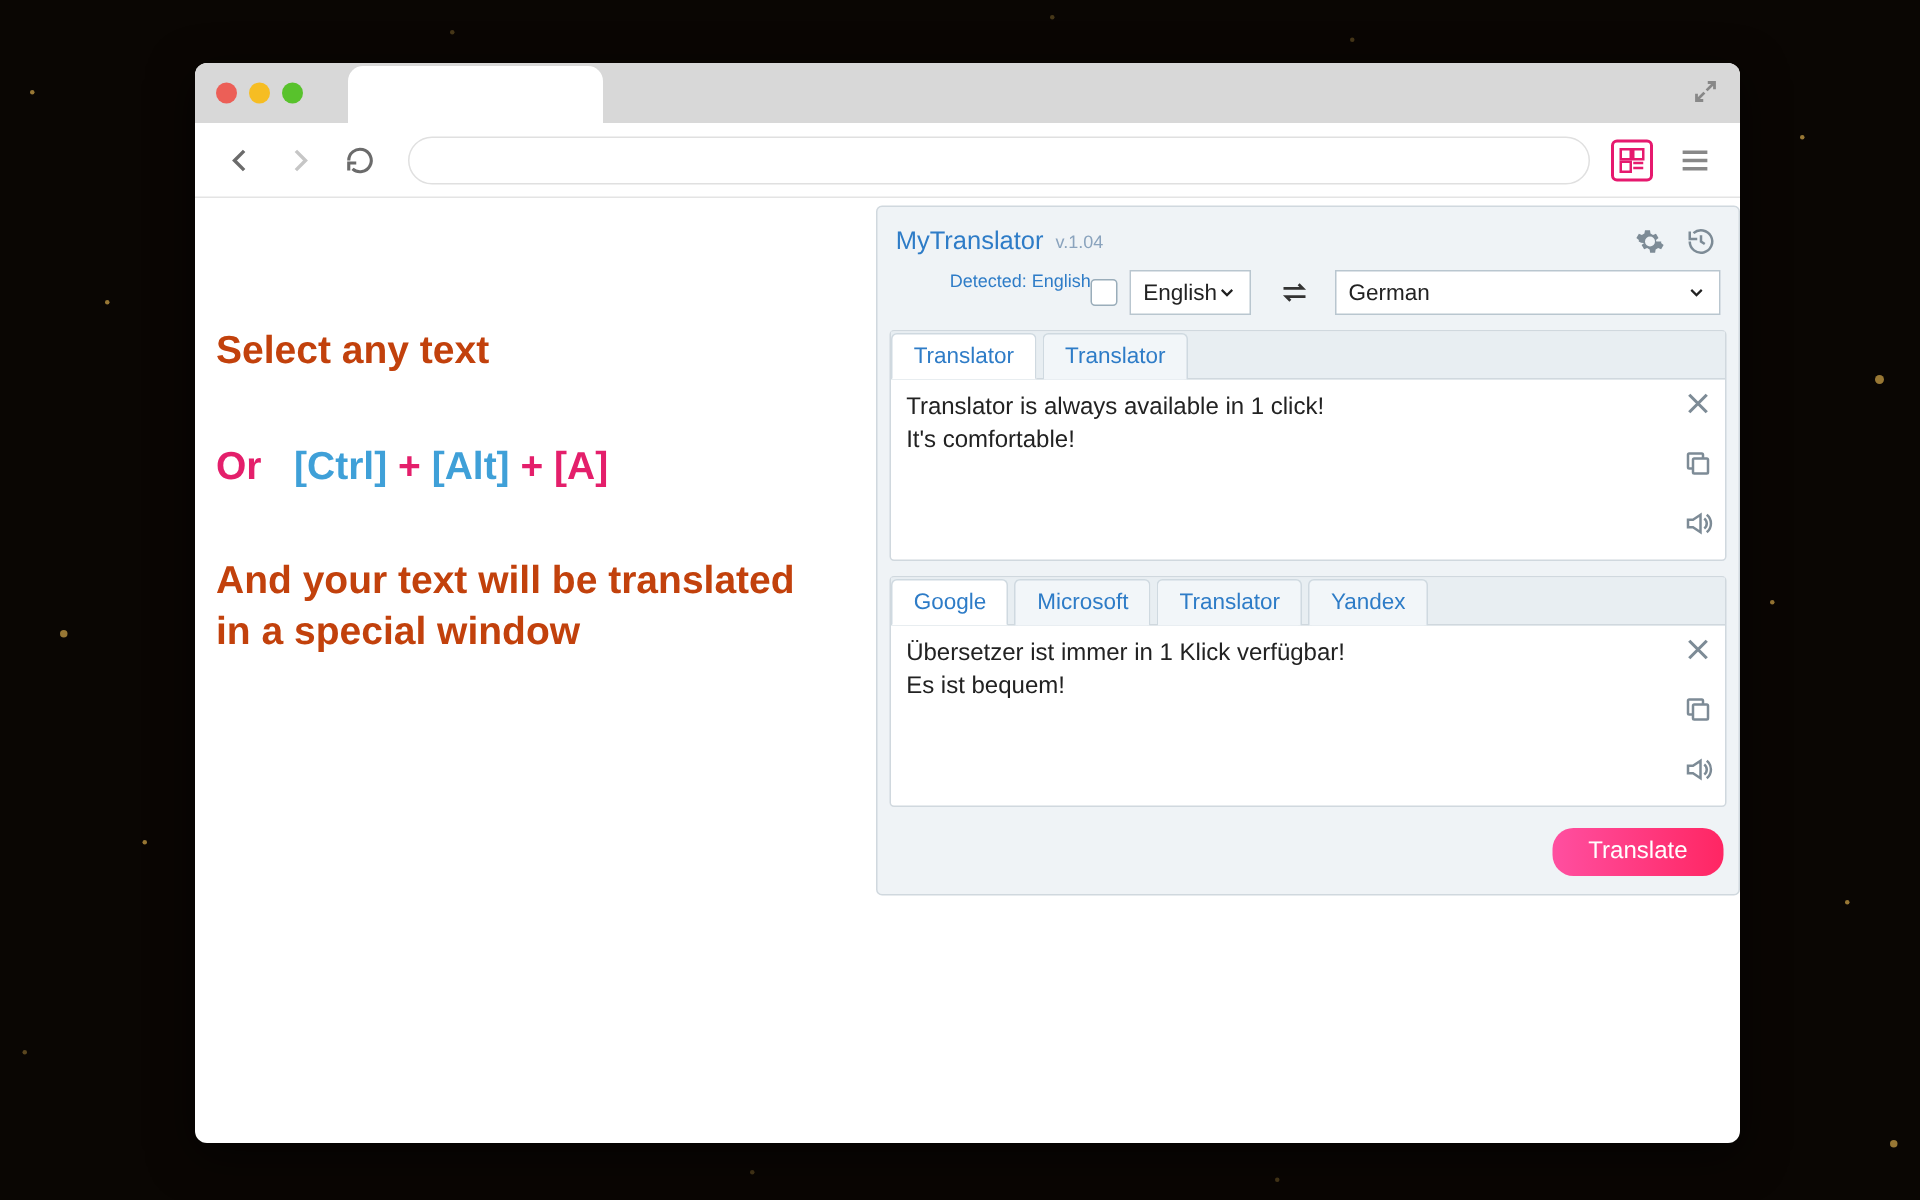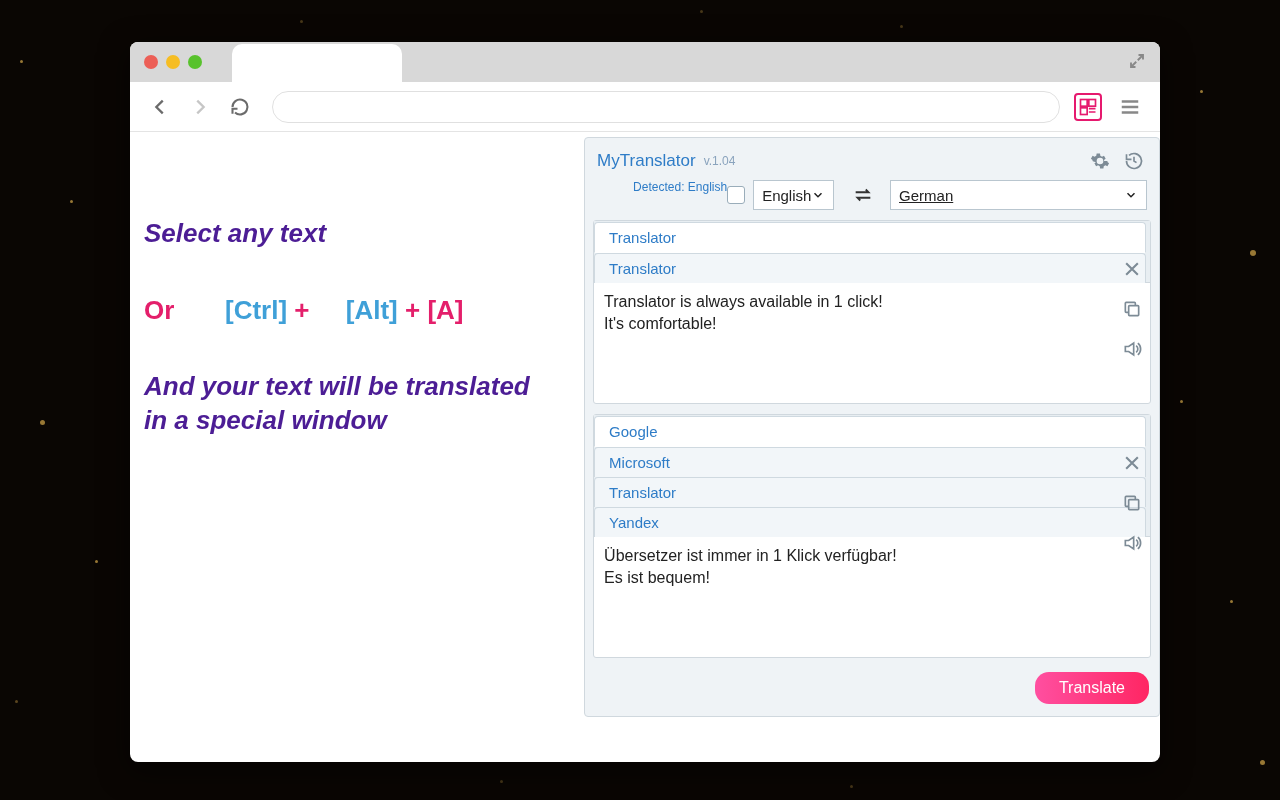--- a/index.html
+++ b/index.html
@@ -110,33 +110,32 @@
   display: flex;
   height: calc(100% - 90px);
 }
 .marketing {
   width: 472px;
   padding: 85px 14px 0 14px;
 }
 .marketing h2 {
   font-size: 26px;
   font-weight: 700;
-  color: #4c1d95;
+  color: #c2410c;
   line-height: 1.3;
   margin-bottom: 44px;
-  font-style: italic;
 }
 .marketing .kbd-line {
   font-size: 26px;
   font-weight: 700;
   color: #e41f6b;
   margin-bottom: 44px;
 }
 .kbd-br { color: #e41f6b; }
-.kbd-key.blue { color: #3fa0d8; margin-left: 29px; }
+.kbd-key.blue { color: #3fa0d8; }
 .kbd-key.pink { color: #e41f6b; }
 
 
 .popup {
   width: 600px;
   background: #eff3f6;
   border: 1px solid #d0d8de;
   border-radius: 4px;
   padding: 0;
   align-self: flex-start;
@@ -166,34 +165,33 @@
 .chk {
   width: 18px; height: 18px; border: 1.5px solid #9aadba; border-radius: 3px; background:#fff; cursor:pointer;
 }
 .lang-select {
   height: 30px; background:#fff; border:1px solid #b9c6cf; border-radius:0;
   padding: 0 8px; display:flex; align-items:center; justify-content:space-between;
   font-size:15px; color:#222; cursor:pointer; flex:1;
 }
 .swap { width:34px; height:30px; display:flex; align-items:center; justify-content:center; color:#333; cursor:pointer; }
 .swap svg { width:22px; height:22px; }
-.lang-select.right { flex:1;text-decoration:underline; }
+.lang-select.right { flex:1; }
 
 .panel {
   margin: 0 8px 10px 8px;
   background: #fff;
   border: 1px solid #d0d8de;
   border-radius: 3px;
   position: relative;
 }
 .tabs {
   display: flex;
   background: #e8eef2;
   border-bottom: 1px solid #d0d8de;
-  flex-direction: column;
 }
 .tabx {
   padding: 6px 14px;
   font-size: 15px;
   color: #2e7cc7;
   border: 1px solid #cfd9e0;
   border-bottom: none;
   background: #fff;
   margin-right: 4px;
   border-radius: 4px 4px 0 0;

